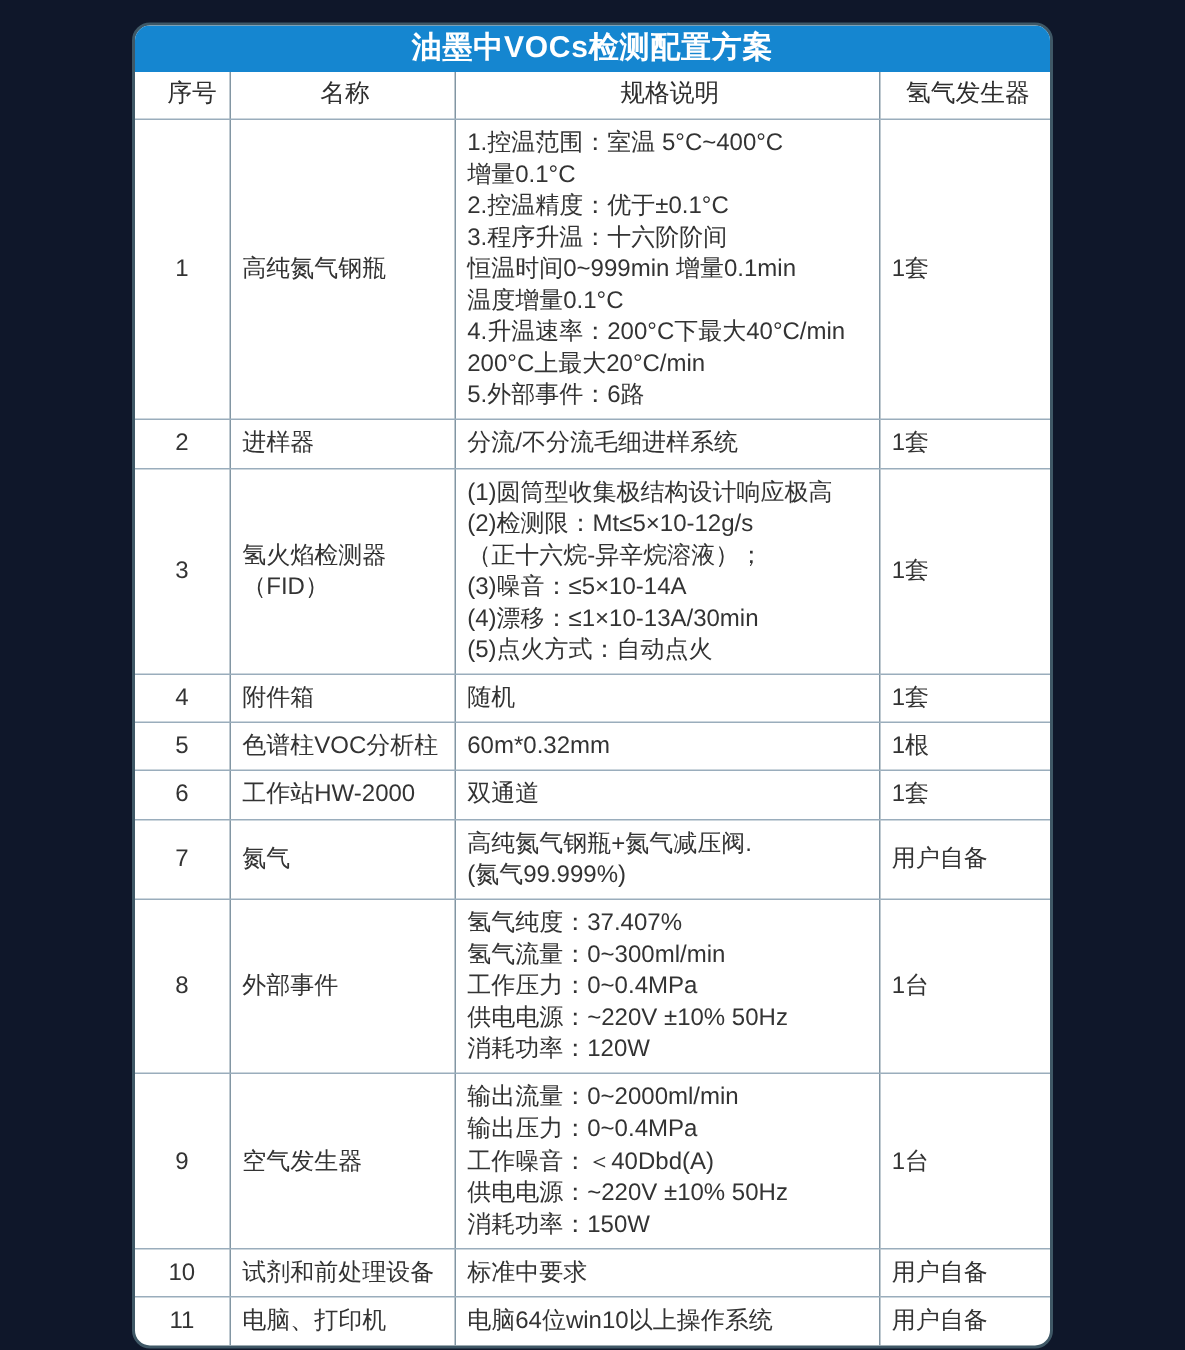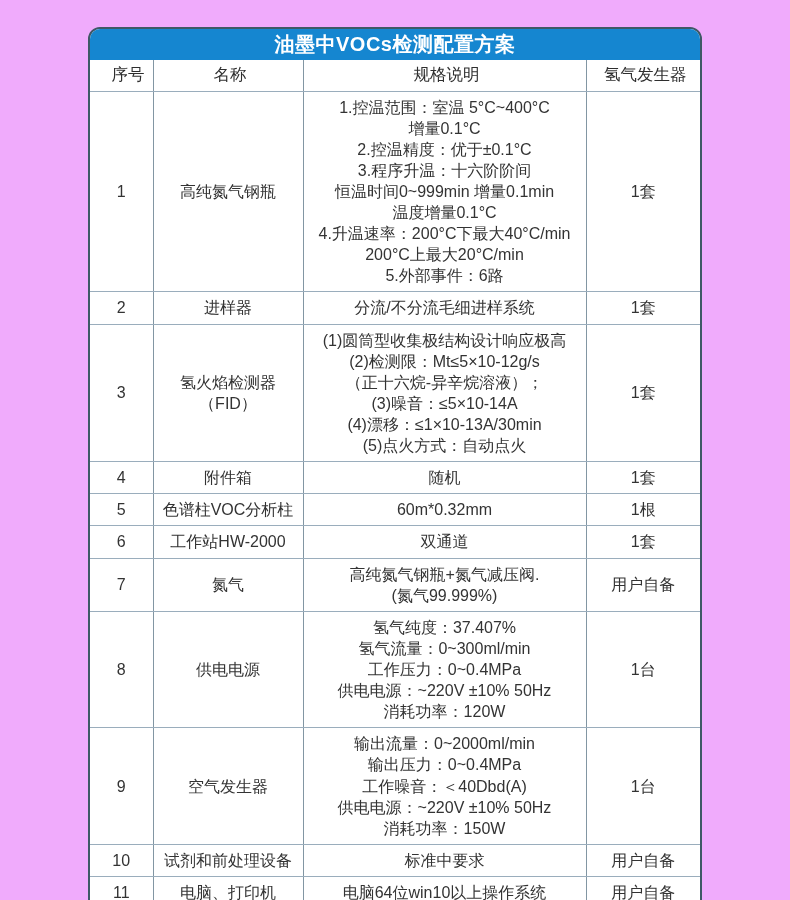--- a/index.html
+++ b/index.html
@@ -4,23 +4,23 @@
 <style>
   * { margin: 0; padding: 0; box-sizing: border-box; }
   html, body {
     background: #ffffff;
     font-family: "Liberation Sans", "DejaVu Sans", sans-serif;
     color: #333333;
   }
   .page {
     width: 790px;
     height: 900px;
-    background: #f0abfc;
+    background: #0f172a;
     margin: 0 auto;
-    padding-top: 27px;
+    padding-top: 15px;
   }
   .panel {
     width: 614px;
     margin: 0 auto;
     border: 2px solid #3f5866;
     border-radius: 12px;
     overflow: hidden;
     background: #ffffff;
   }
   .title-bar {
@@ -45,21 +45,20 @@
   table.cfg col.c-qty  { width: 114px; }
   table.cfg th, table.cfg td {
     border: 1px solid #9aadbc;
     border-left-color: #8296a3;
     border-right-color: #8296a3;
     vertical-align: middle;
     font-weight: normal;
     color: #333333;
     padding: 5px 8px;
     line-height: 1.32;
-    text-align: center;
   }
   
   table.cfg tr > *:first-child { border-left: none; }
   table.cfg tr > *:last-child  { border-right: none; }
   table.cfg thead tr > *       { border-top: none; }
   table.cfg tbody tr:last-child > * { border-bottom: none; }
 
   table.cfg th {
     text-align: center;
     height: 31px;
@@ -147,21 +146,21 @@
         </tr>
         <tr>
           <td class="cell-no">7</td>
           <td class="cell-name">氮气</td>
           <td class="cell-spec">高纯氮气钢瓶+氮气减压阀.
 (氮气99.999%)</td>
           <td class="cell-qty">用户自备</td>
         </tr>
         <tr>
           <td class="cell-no">8</td>
-          <td class="cell-name">供电电源</td>
+          <td class="cell-name">外部事件</td>
           <td class="cell-spec">氢气纯度：37.407%
 氢气流量：0~300ml/min
 工作压力：0~0.4MPa
 供电电源：~220V ±10% 50Hz
 消耗功率：120W</td>
           <td class="cell-qty">1台</td>
         </tr>
         <tr>
           <td class="cell-no">9</td>
           <td class="cell-name">空气发生器</td>

